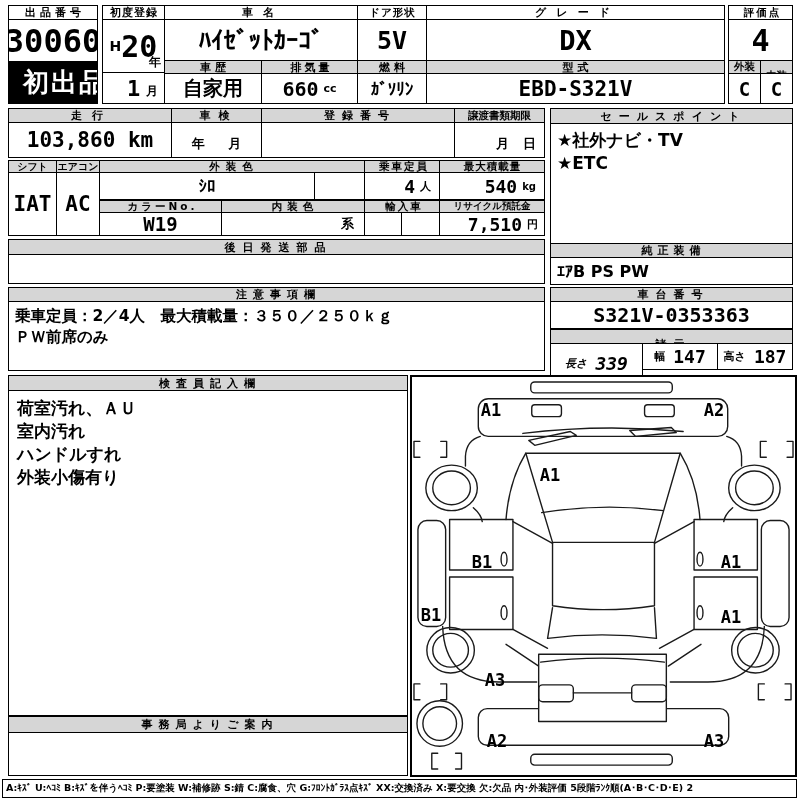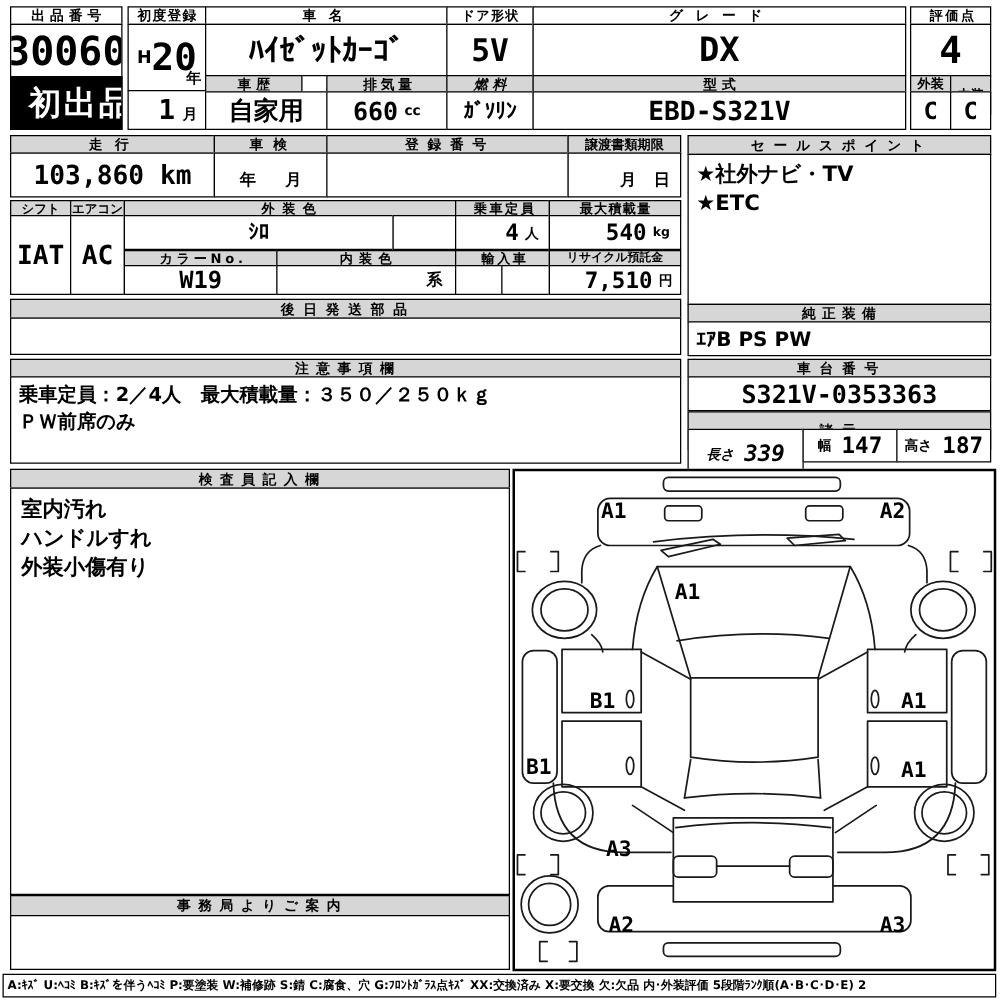--- a/index.html
+++ b/index.html
@@ -39,31 +39,31 @@
     <span class="num" style="font-size:30px;">20</span>
   <span class="bold" style="position:absolute;right:3px;bottom:1px;font-size:12px;">年</span>
 </div>
 <div class="cell" style="left:102px;top:72px;width:63px;height:32px;">
   <span class="num" style="font-size:22px;">1</span>
   <span class="bold" style="position:absolute;right:6px;bottom:3px;font-size:12px;">月</span>
 </div>
 
 <div class="cell whdr" style="left:164px;top:5px;width:194px;height:15px;letter-spacing:10px;">車名</div>
 <div class="cell bold" style="left:164px;top:19px;width:194px;height:42px;font-size:25px;">ﾊｲｾﾞｯﾄｶｰｺﾞ</div>
-<div class="cell hdr" style="left:164px;top:60px;width:78px;height:14px;">車歴</div>
+<div class="cell hdr" style="left:164px;top:60px;width:98px;height:14px;">車歴</div>
 <div class="cell bold" style="left:164px;top:73px;width:98px;height:31px;font-size:20px;">自家用</div>
 <div class="cell hdr" style="left:261px;top:60px;width:97px;height:14px;letter-spacing:3px;">排気量</div>
 <div class="cell" style="left:261px;top:73px;width:97px;height:31px;">
   <span class="num" style="font-size:20px;">660</span>
   <span class="unit">cc</span>
 </div>
 
 <div class="cell whdr" style="left:357px;top:5px;width:70px;height:15px;letter-spacing:1px;font-size:10.5px;padding-left:1px;">ドア形状</div>
 <div class="cell num" style="left:357px;top:19px;width:70px;height:42px;font-size:25px;">5V</div>
-<div class="cell hdr" style="left:357px;top:60px;width:70px;height:14px;font-style:italic;">燃料</div>
+<div class="cell hdr" style="left:357px;top:60px;width:70px;height:14px;">燃料</div>
 <div class="cell bold" style="left:357px;top:73px;width:70px;height:31px;font-size:17px;">ｶﾞｿﾘﾝ</div>
 
 <div class="cell whdr" style="left:426px;top:5px;width:299px;height:15px;letter-spacing:10px;">グレード</div>
 <div class="cell num" style="left:426px;top:19px;width:299px;height:42px;font-size:27px;">DX</div>
 <div class="cell hdr" style="left:426px;top:60px;width:299px;height:14px;">型式</div>
 <div class="cell num" style="left:426px;top:73px;width:299px;height:31px;font-size:21px;">EBD-S321V</div>
 
 <div class="cell whdr" style="left:728px;top:5px;width:65px;height:15px;letter-spacing:2px;font-size:10.5px;">評価点</div>
 <div class="cell num" style="left:728px;top:19px;width:65px;height:42px;font-size:30px;">4</div>
 <div class="cell hdr" style="left:728px;top:60px;width:33px;height:14px;letter-spacing:0;font-size:10.5px;padding-left:0;">外装</div>
@@ -146,20 +146,21 @@
   <span class="bold" style="font-size:11px;">幅</span>
   <span class="num" style="font-size:18px;">147</span>
 </div>
 <div class="cell" style="left:717px;top:343px;width:76px;height:27px;gap:8px;">
   <span class="bold" style="font-size:11px;">高さ</span>
   <span class="num" style="font-size:18px;">187</span>
 </div>
 
 <div class="cell hdr" style="left:8px;top:375px;width:400px;height:16px;letter-spacing:6px;">検査員記入欄</div>
 <div class="cell txtbox" style="left:8px;top:390px;width:400px;height:326px;padding:6px 8px;">
+  <div class="bold" style="font-size:17px;line-height:23px;">荷室汚れ、ＡＵ</div>
   <div class="bold" style="font-size:17px;line-height:23px;">室内汚れ</div>
   <div class="bold" style="font-size:17px;line-height:23px;">ハンドルすれ</div>
   <div class="bold" style="font-size:17px;line-height:23px;">外装小傷有り</div>
 </div>
 
 <div class="cell hdr" style="left:8px;top:716px;width:400px;height:17px;letter-spacing:6px;">事務局よりご案内</div>
 <div class="cell" style="left:8px;top:732px;width:400px;height:44px;"></div>
 
 <div id="diagram">
   <svg viewBox="0 0 387 402" preserveAspectRatio="none">

